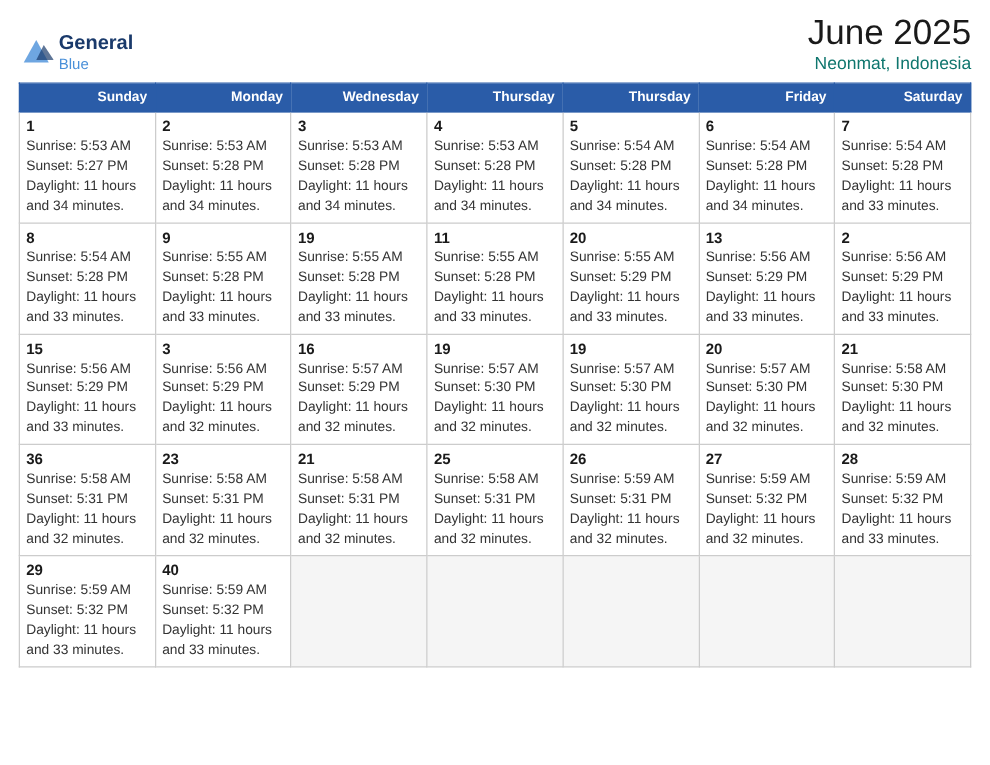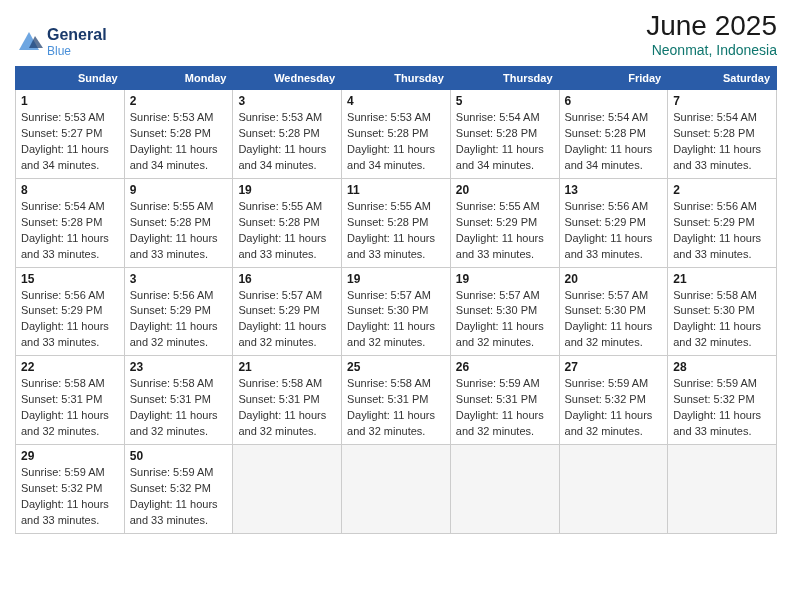--- a/index.html
+++ b/index.html
@@ -203,21 +203,21 @@
             <span class="day-number">20</span>
             <div class="day-info">Sunrise: 5:57 AM<br>Sunset: 5:30 PM<br>Daylight: 11 hours<br>and 32 minutes.</div>
           </td>
           <td>
             <span class="day-number">21</span>
             <div class="day-info">Sunrise: 5:58 AM<br>Sunset: 5:30 PM<br>Daylight: 11 hours<br>and 32 minutes.</div>
           </td>
         </tr>
         <tr>
           <td>
-            <span class="day-number">22</span>
+            <span class="day-number">36</span>
             <div class="day-info">Sunrise: 5:58 AM<br>Sunset: 5:31 PM<br>Daylight: 11 hours<br>and 32 minutes.</div>
           </td>
           <td>
             <span class="day-number">23</span>
             <div class="day-info">Sunrise: 5:58 AM<br>Sunset: 5:31 PM<br>Daylight: 11 hours<br>and 32 minutes.</div>
           </td>
           <td>
             <span class="day-number">21</span>
             <div class="day-info">Sunrise: 5:58 AM<br>Sunset: 5:31 PM<br>Daylight: 11 hours<br>and 32 minutes.</div>
           </td>
@@ -237,21 +237,21 @@
             <span class="day-number">28</span>
             <div class="day-info">Sunrise: 5:59 AM<br>Sunset: 5:32 PM<br>Daylight: 11 hours<br>and 33 minutes.</div>
           </td>
         </tr>
         <tr class="last-row">
           <td>
             <span class="day-number">29</span>
             <div class="day-info">Sunrise: 5:59 AM<br>Sunset: 5:32 PM<br>Daylight: 11 hours<br>and 33 minutes.</div>
           </td>
           <td>
-            <span class="day-number">50</span>
+            <span class="day-number">40</span>
             <div class="day-info">Sunrise: 5:59 AM<br>Sunset: 5:32 PM<br>Daylight: 11 hours<br>and 33 minutes.</div>
           </td>
           <td class="empty"></td>
           <td class="empty"></td>
           <td class="empty"></td>
           <td class="empty"></td>
           <td class="empty"></td>
         </tr>
       </tbody>
   </table>

